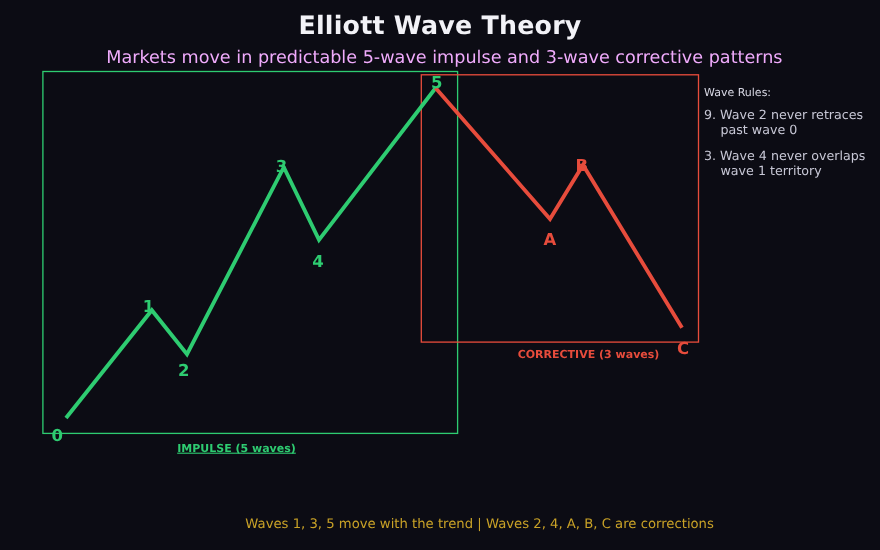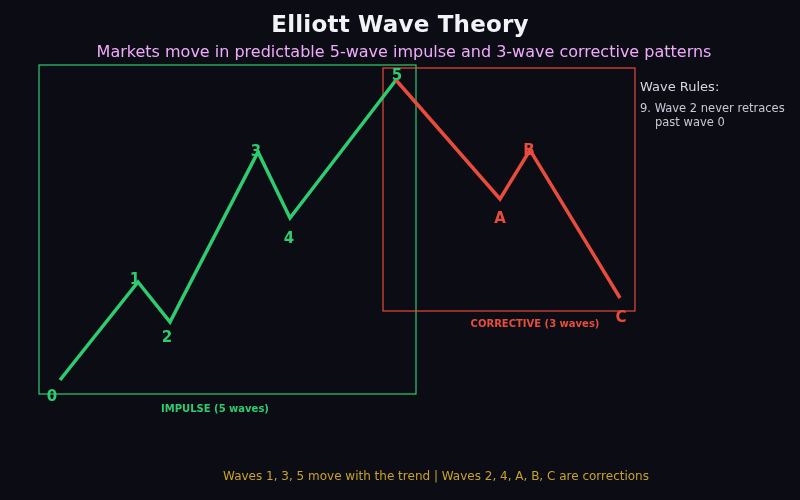--- a/index.html
+++ b/index.html
@@ -58,21 +58,21 @@
     color: #c9a227;
     margin-left: 36px;
   }
   .rules-panel {
     position: absolute;
     left: 640px;
     top: 79px;
     width: 158px;
   }
   .rules-title {
-    font-size: 13px;
+    font-size: 10px;
     color: #d8d8e4;
     margin-bottom: 7px;
   }
   .rule-item {
     font-size: 11.5px;
     color: #c8c8d6;
     margin-bottom: 9px;
     padding-left: 15px;
     text-indent: -15px;
     line-height: 1.22;
@@ -87,21 +87,21 @@
   .wave-label.impulse { color: #2ecc71; }
   .wave-label.corrective { color: #e74c3c; }
   .zone-label {
     position: absolute;
     font-size: 10px;
     font-weight: bold;
     white-space: nowrap;
     transform: translate(-50%, -50%);
     text-align: right;
   }
-  .zone-label.impulse { color: #2ecc71; }
+  .zone-label.impulse { color: #2ecc71; text-decoration: underline; }
   .zone-label.corrective { color: #e74c3c; }
 </style>
 </head>
 <body>
 
 <div id="stage">
 
   <svg id="chart-svg" viewBox="0 0 800 500">
     <g id="regions-layer">
         <rect x="39" y="65" width="377" height="329" fill="none" stroke="#2ecc71" stroke-width="1.2"></rect>
@@ -128,17 +128,18 @@
       <div class="wave-label corrective" style="left: 621px; top: 317px; color: rgb(231, 76, 60);">C</div>
     </div>
   <div id="zone-labels-layer">
       <div class="zone-label impulse" style="left: 215px; top: 408px; color: rgb(46, 204, 113);">IMPULSE (5 waves)</div>
       <div class="zone-label corrective" style="left: 535px; top: 323px; color: rgb(231, 76, 60);">CORRECTIVE (3 waves)</div>
     </div>
 
   <div class="rules-panel">
     <div class="rules-title">Wave Rules:</div>
     <div class="rule-item">9. Wave 2 never retraces past wave 0</div>
+    <div class="rule-item">3. Wave 4 never overlaps wave 1 territory</div>
   </div>
 
   <div class="footer-note">Waves 1, 3, 5 move with the trend | Waves 2, 4, A, B, C are corrections</div>
 
 </div>
 
 </body></html>

